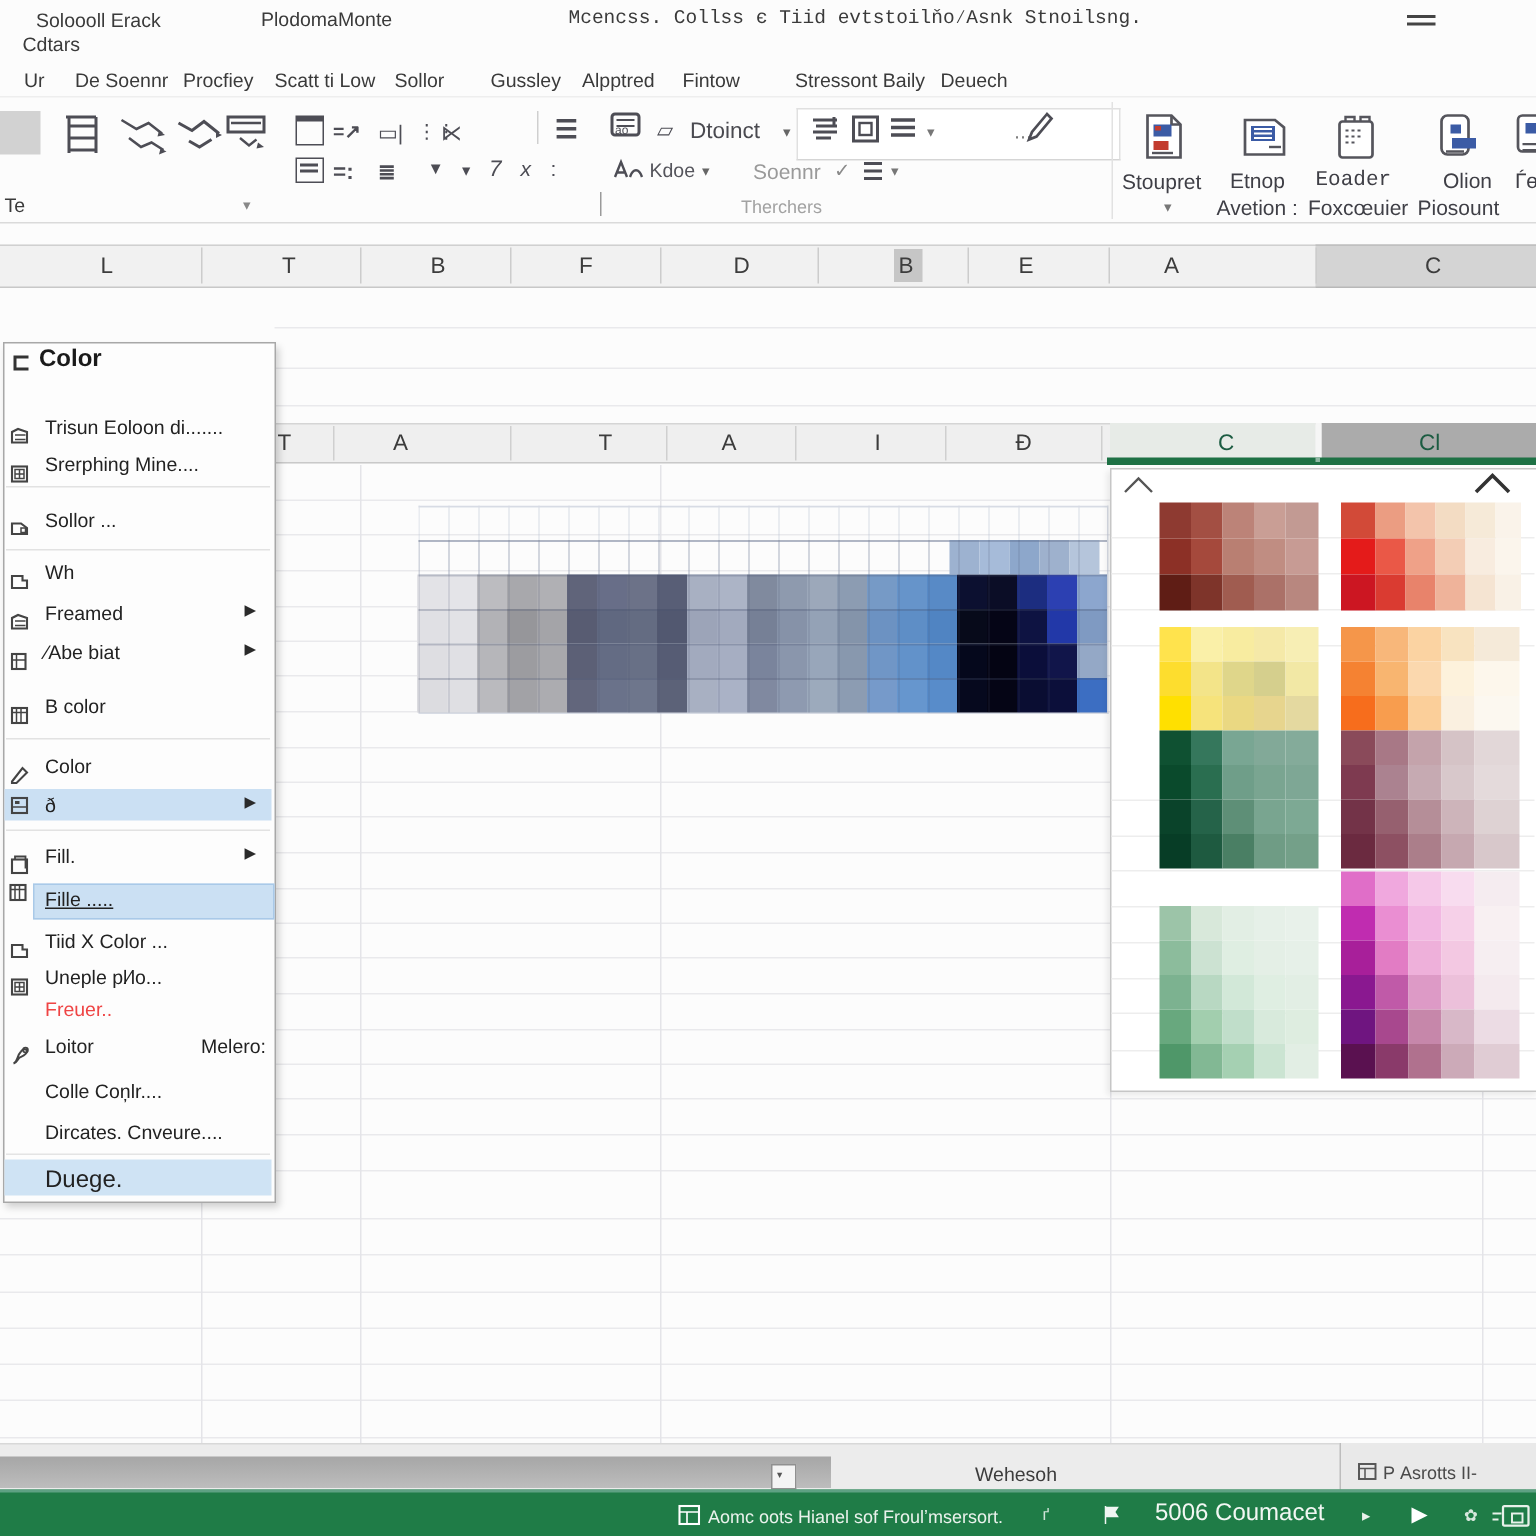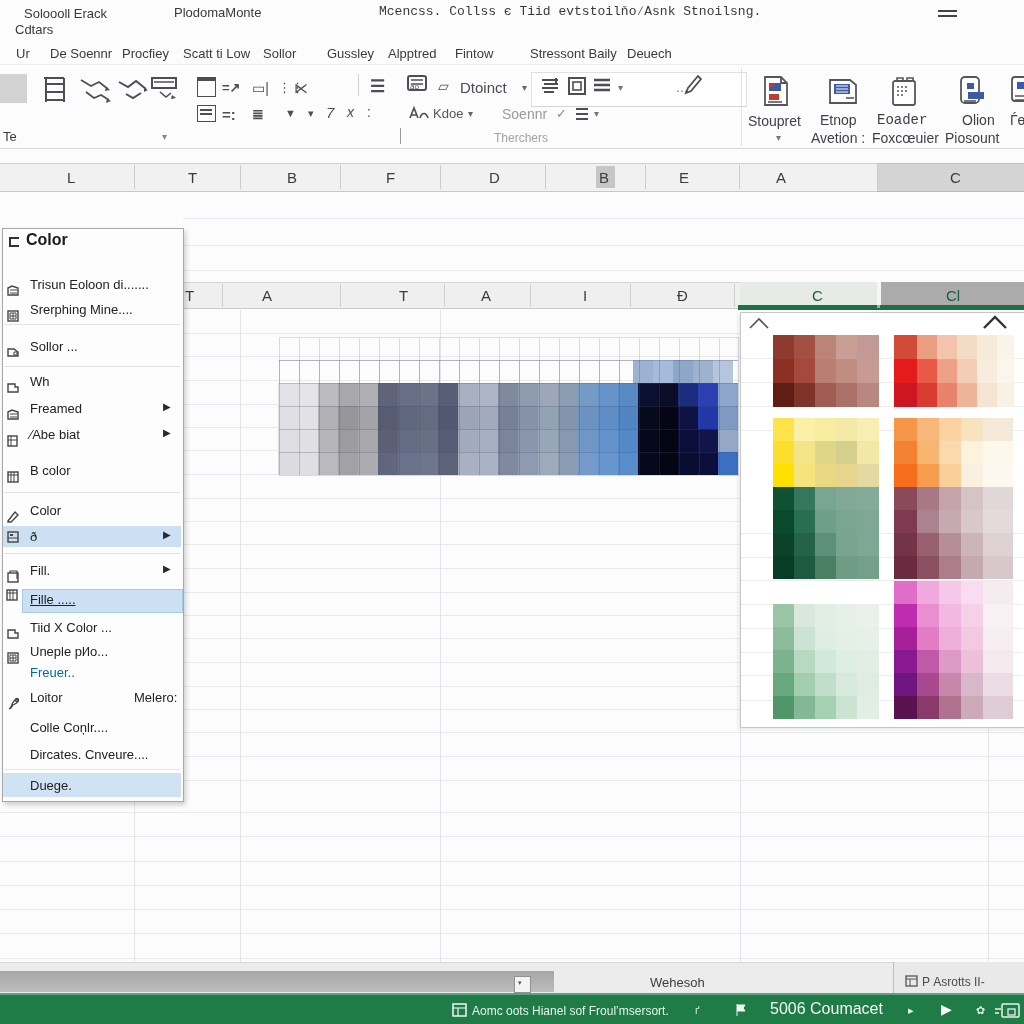--- a/index.html
+++ b/index.html
@@ -569,32 +569,32 @@
 <svg class="ab" style="left:6px;top:627px;" width="15" height="14" viewBox="0 0 15 14">
     <path d="M2 11V3h7v3h3v5z" fill="none" stroke="#444" stroke-width="1.4"></path>
   </svg>
 <div class="ab" style="left:30px;top:620px;color:#222;font-size:13px;">Tiid X Color ...</div>
 <svg class="ab" style="left:6px;top:651px;" width="15" height="14" viewBox="0 0 15 14">
     <rect x="2" y="2" width="10" height="10" fill="none" stroke="#444" stroke-width="1.4"></rect>
     <path d="M4 4h6v6H4z" fill="none" stroke="#444" stroke-width="1"></path>
     <path d="M4 7h6M7 4v6" stroke="#444" stroke-width="1"></path>
   </svg>
 <div class="ab" style="left:30px;top:644px;color:#222;font-size:13px;">Uneple pl∕lo...</div>
-<div class="ab" style="left:30px;top:665px;color:#0369a1;font-size:13px;">Freuer..</div>
+<div class="ab" style="left:30px;top:665px;color:#ef4444;font-size:13px;">Freuer..</div>
 <svg class="ab" style="left:6px;top:697px;" width="15" height="14" viewBox="0 0 15 14">
     <path d="M3 12c3-1 2-5 5-8 1-2 4-2 4 0s-3 3-5 4c-2 2-1 3-4 4z" fill="none" stroke="#444" stroke-width="1.3"></path>
     <circle cx="11" cy="3" r="1.6" fill="none" stroke="#444" stroke-width="1.2"></circle>
   </svg>
 <div class="ab" style="left:30px;top:690px;color:#222;font-size:13px;">Loitor</div>
 <div class="ab" style="left:134px;top:690px;color:#222;font-size:13px;">Melero:</div>
 <div class="ab" style="left:30px;top:720px;color:#222;font-size:13px;">Colle Coņlr....</div>
 <div class="ab" style="left:30px;top:747px;color:#222;font-size:13px;">Dircates. Cnveure....</div>
 <div class="ab" style="left:4px;top:769px;width:176px;height:1px;background:#e4e4e4;"></div>
 <div class="ab" style="left:3px;top:773px;width:178px;height:24px;background:#cfe3f4;"></div>
-<div class="ab" style="left:30px;top:778px;color:#222;font-size:13px;">Duege.</div>
+<div class="ab" style="left:30px;top:778px;color:#222;font-size:16px;">Duege.</div>
 <div class="ab" style="left:0;top:962px;width:1024px;height:33px;background:#ececec;border-top:1px solid #d8d8d8;"></div>
 <div class="ab" style="left:0;top:971px;width:554px;height:21px;background:linear-gradient(#a6a6a6,#bdbdbd);"></div>
 <div class="ab" style="left:514px;top:976px;width:15px;height:15px;background:#f4f4f4;border:1px solid #909090;"></div>
 <div class="ab" style="left:518px;top:979px;color:#555;font-size:7px;">▾</div>
 <div class="ab" style="left:650px;top:975px;color:#3c3c3c;font-size:13px;">Wehesoh</div>
 <div class="ab" style="left:893px;top:962px;width:131px;height:31px;background:#e9e9e9;border-left:1px solid #bdbdbd;"></div>
 <svg class="ab" style="left:905px;top:975px;" width="13" height="12" viewBox="0 0 13 12">
     <rect x="1" y="1" width="11" height="10" fill="none" stroke="#555" stroke-width="1.3"></rect>
     <path d="M1 4h11M5 4v7" stroke="#555" stroke-width="1"></path>
   </svg>

